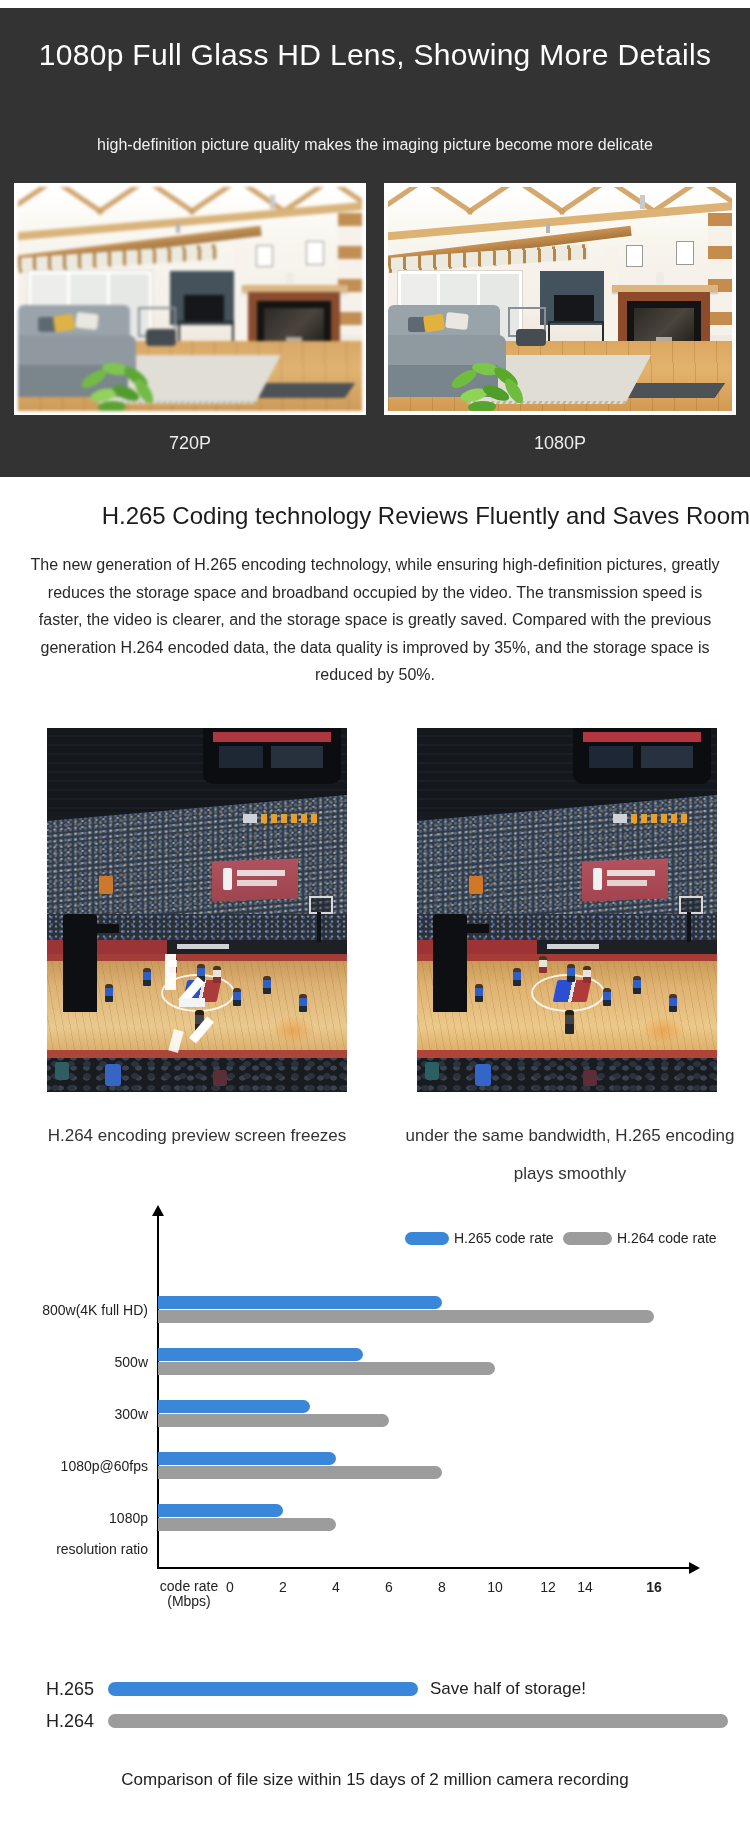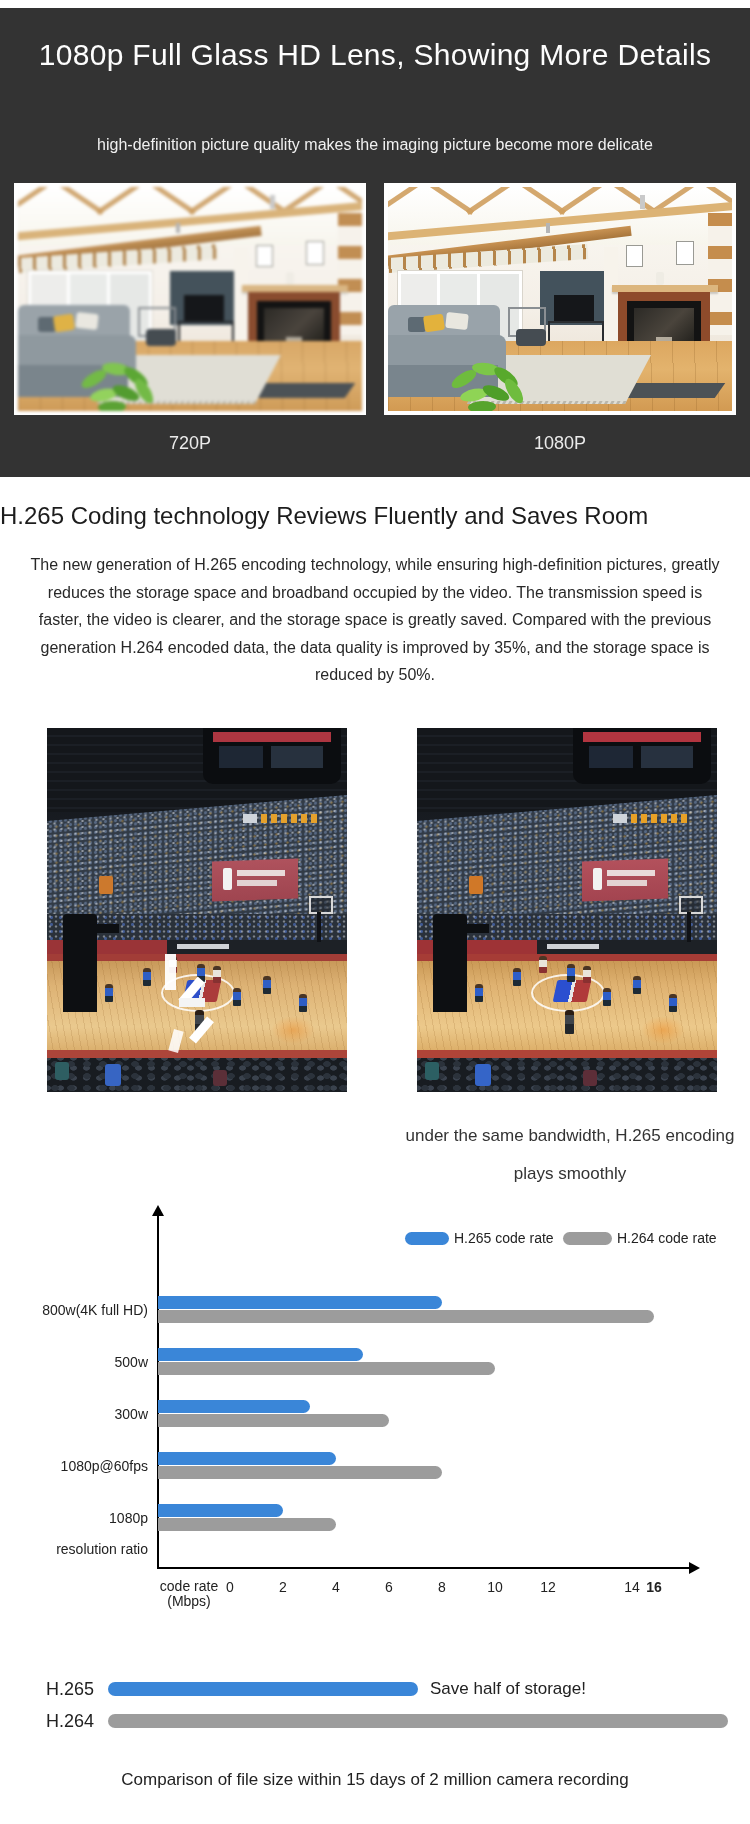--- a/index.html
+++ b/index.html
@@ -14,21 +14,21 @@
   .hero-sub.l1{top:96px;} .hero-sub.l2{top:128px;}
   .photo-frame{position:absolute;top:175px;width:344px;height:224px;background:#fff;padding:4px;}
   .photo-frame.pf-left{left:14px;} .photo-frame.pf-right{left:384px;}
   .room-scene{position:relative;width:344px;height:224px;overflow:hidden;
               background:linear-gradient(180deg,#fbf9f4 0%,#f4efe7 55%,#efe8dd 70%);}
   .room-blur{filter:blur(1.4px) saturate(.92);}
   .res-label{position:absolute;top:425px;width:352px;text-align:center;font-size:18px;color:#ebebeb;}
   .res-label.rl-left{left:14px;} .res-label.rl-right{left:384px;}
 
   
-  .sec-heading{position:absolute;left:0;top:502px;width:100%;text-align:left;
+  .sec-heading{position:absolute;left:0;top:502px;width:100%;text-align:right;
                font-size:24px;font-weight:400;color:#1c1c1c;margin:0;}
   .sec-para{position:absolute;left:24px;top:551px;width:702px;text-align:center;
             font-size:16px;line-height:27.5px;color:#282828;margin:0;}
   .arena{position:absolute;top:728px;width:300px;height:364px;overflow:hidden;
          background:linear-gradient(180deg,#101216 0%,#191d23 30%,#262d37 52%,#2c343f 58%);}
   .arena.a-left{left:47px;} .arena.a-right{left:417px;}
   .arena-blur{filter:blur(.5px) saturate(.95);}
   .bb-caption{position:absolute;top:1117px;text-align:center;font-size:17px;
               line-height:38px;color:#333;}
   .bb-caption.c-left{left:27px;width:340px;} .bb-caption.c-right{left:392px;width:356px;}
@@ -262,20 +262,21 @@
       <div class="art" style="left: 252px; top: 266px; width: 8px; height: 18px; border-radius: 3px 3px 1px 1px; background: linear-gradient(rgb(74, 53, 36) 0px, rgb(74, 53, 36) 4px, rgb(45, 94, 201) 4px, rgb(45, 94, 201) 12px, rgb(29, 42, 53) 12px);"></div>
       <div class="art" style="left: 122px; top: 228px; width: 8px; height: 17px; border-radius: 3px 3px 1px 1px; background: linear-gradient(rgb(74, 53, 36) 0px, rgb(74, 53, 36) 4px, rgb(233, 229, 218) 4px, rgb(233, 229, 218) 11px, rgb(138, 48, 48) 11px);"></div>
       <div class="art" style="left: 166px; top: 238px; width: 8px; height: 17px; border-radius: 3px 3px 1px 1px; background: linear-gradient(rgb(74, 53, 36) 0px, rgb(74, 53, 36) 4px, rgb(233, 229, 218) 4px, rgb(233, 229, 218) 11px, rgb(138, 48, 48) 11px);"></div>
       <div class="art" style="left: 148px; top: 282px; width: 9px; height: 24px; border-radius: 3px 3px 1px 1px; background: linear-gradient(rgb(42, 29, 20) 0px, rgb(42, 29, 20) 5px, rgb(63, 68, 74) 5px, rgb(63, 68, 74) 14px, rgb(34, 38, 43) 14px);"></div>
       <div class="art" style="left: 224px; top: 288px; width: 44px; height: 28px; background: radial-gradient(rgba(235, 140, 40, 0.55), transparent 70%);"></div>
       <div class="art" style="left: 0px; top: 330px; width: 300px; height: 34px; background-color: rgb(24, 28, 33); background-image: radial-gradient(rgb(43, 50, 59) 3.5px, transparent 4.2px), radial-gradient(rgb(58, 66, 78) 3px, transparent 3.8px); background-size: 16px 12px, 13px 10px; background-position: 0px 0px, 7px 5px;"></div>
       <div class="art" style="left: 58px; top: 336px; width: 16px; height: 22px; background: rgb(53, 101, 200); border-radius: 3px;"></div>
       <div class="art" style="left: 166px; top: 342px; width: 14px; height: 16px; background: rgb(93, 46, 56); border-radius: 3px;"></div>
       <div class="art" style="left: 8px; top: 334px; width: 14px; height: 18px; background: rgb(44, 95, 99); border-radius: 3px;"></div>
     </div>
+  <div class="bb-caption c-left">H.264 encoding preview screen freezes</div>
   <div class="bb-caption c-right">under the same bandwidth, H.265 encoding plays smoothly</div>
 
   <section class="chart" id="rateChart">
     <div class="y-axis"></div>
     <div class="y-arrow"></div>
     <div class="x-axis"></div>
     <div class="x-arrow"></div>
     <div class="res-ratio">resolution ratio</div>
     <div class="axis-unit">
       <span>code rate</span><br>
@@ -298,21 +299,21 @@
       <div class="cat-label" style="top: 310px;">1080p</div>
       <div class="hbar" style="top: 304px; width: 125px; background: rgb(58, 134, 216);"></div>
       <div class="hbar" style="top: 318px; width: 178px; background: rgb(156, 156, 156);"></div>
       <div class="tick" style="left: 215px;">0</div>
       <div class="tick" style="left: 268px;">2</div>
       <div class="tick" style="left: 321px;">4</div>
       <div class="tick" style="left: 374px;">6</div>
       <div class="tick" style="left: 427px;">8</div>
       <div class="tick" style="left: 480px;">10</div>
       <div class="tick" style="left: 533px;">12</div>
-      <div class="tick" style="left: 617px; text-align: center;">14</div>
+      <div class="tick" style="left: 570px; text-align: center;">14</div>
       <div class="tick" style="left: 639px; font-weight: bold;">16</div>
     </section>
 
   <section class="storage" id="storageChart">
     <div class="s-caption">Comparison of file size within 15 days of 2 million camera recording</div>
   <div class="s-label" style="top: 29px;">H.265</div>
       <div class="s-bar" style="top: 32px; width: 310px; background: rgb(58, 134, 216);"></div>
       <div class="s-note" style="top: 29px;">Save half of storage!</div>
       <div class="s-label" style="top: 61px;">H.264</div>
       <div class="s-bar" style="top: 64px; width: 620px; background: rgb(156, 156, 156);"></div>

